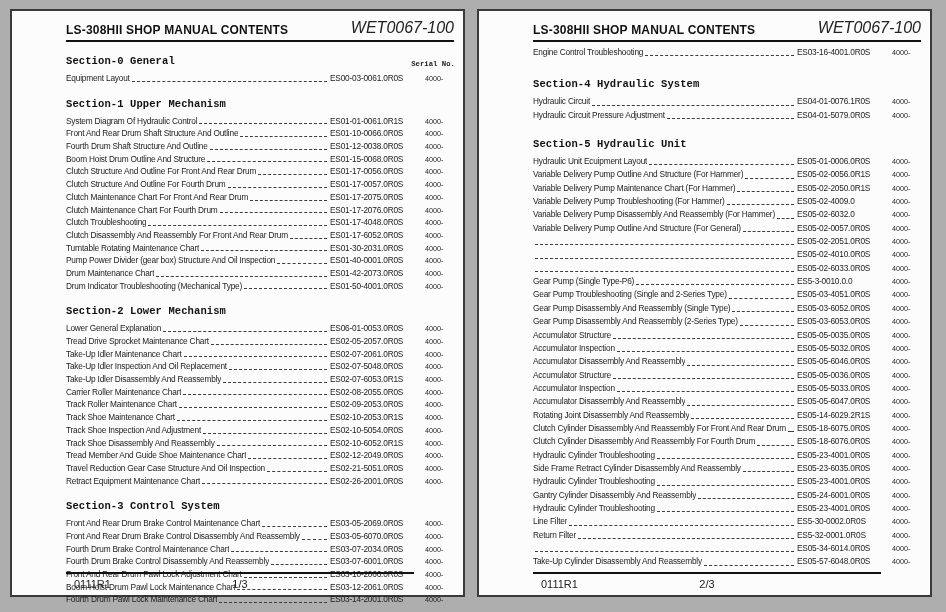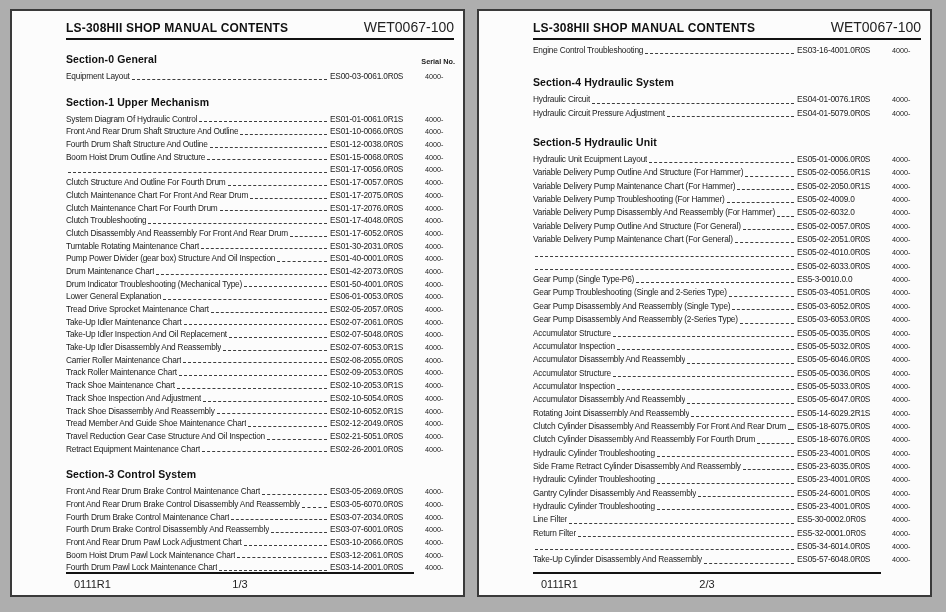--- a/index.html
+++ b/index.html
@@ -12,23 +12,23 @@
     position:absolute;top:9px;width:455px;height:588px;
     background:#fcfcfc;border:2px solid #3a3a3a;box-sizing:border-box;
   }
   .page.p1{left:10px;}
   .page.p2{left:477px;}
   .page-header{
     display:flex;justify-content:space-between;align-items:flex-end;
     margin:8px 9px 0 54px;padding-bottom:3px;border-bottom:2.5px solid #121212;
   }
   .hdr-title{font-size:12px;font-weight:bold;letter-spacing:.2px;color:#111;}
-  .hdr-doc{font-size:14px;color:#222;}
+  .hdr-doc{font-size:16px;color:#222;font-style:italic;}
   .toc{margin:2px 8px 0 54px;padding-top:2px;}
-  .sec-row{position:relative;margin:9px 0 3px;}
+  .sec-row{position:relative;margin:9px 0 3px;font-family:Liberation Mono, monospace;}
   .sec-row:first-child{margin-top:5px;}
   .sec-title{font-size:10.5px;font-weight:bold;color:#111;letter-spacing:.1px;}
   .serial-label{
     position:absolute;right:0;bottom:1px;font-size:7.3px;font-weight:bold;color:#222;padding-left:14px;
   }
   .p1 .toc{--rh:12.7px;}
   .p2 .toc{--rh:13.35px;}
   .row{display:flex;align-items:baseline;height:var(--rh);line-height:var(--rh);}
   .lbl{
     white-space:nowrap;font-size:8.3px;letter-spacing:-.2px;color:#1c1c1c;
@@ -87,20 +87,21 @@
           <span class="code">ES01-12-0038.0R0S</span>
           <span class="serial">4000-</span>
         </div>
         <div class="row">
           <span class="lbl">Boom Hoist Drum Outline And Structure</span>
           <span class="leader"></span>
           <span class="code">ES01-15-0068.0R0S</span>
           <span class="serial">4000-</span>
         </div>
         <div class="row">
+          <span class="lbl">Clutch Structure And Outline For Front And Rear Drum</span>
           <span class="leader"></span>
           <span class="code">ES01-17-0056.0R0S</span>
           <span class="serial">4000-</span>
         </div>
         <div class="row">
           <span class="lbl">Clutch Structure And Outline For Fourth Drum</span>
           <span class="leader"></span>
           <span class="code">ES01-17-0057.0R0S</span>
           <span class="serial">4000-</span>
         </div>
@@ -145,20 +146,21 @@
           <span class="leader"></span>
           <span class="code">ES01-42-2073.0R0S</span>
           <span class="serial">4000-</span>
         </div>
         <div class="row">
           <span class="lbl">Drum Indicator Troubleshooting (Mechanical Type)</span>
           <span class="leader"></span>
           <span class="code">ES01-50-4001.0R0S</span>
           <span class="serial">4000-</span>
         </div>
+        <div class="sec-row"><span class="sec-title">Section-2 Lower Mechanism</span></div>
         <div class="row">
           <span class="lbl">Lower General Explanation</span>
           <span class="leader"></span>
           <span class="code">ES06-01-0053.0R0S</span>
           <span class="serial">4000-</span>
         </div>
         <div class="row">
           <span class="lbl">Tread Drive Sprocket Maintenance Chart</span>
           <span class="leader"></span>
           <span class="code">ES02-05-2057.0R0S</span>
@@ -339,21 +341,20 @@
           <span class="code">ES05-02-6032.0</span>
           <span class="serial">4000-</span>
         </div>
         <div class="row">
           <span class="lbl">Variable Delivery Pump Outline And Structure (For General)</span>
           <span class="leader"></span>
           <span class="code">ES05-02-0057.0R0S</span>
           <span class="serial">4000-</span>
         </div>
         <div class="row">
-          <span class="lbl">Variable Delivery Pump Maintenance Chart (For General)</span>
           <span class="leader"></span>
           <span class="code">ES05-02-2051.0R0S</span>
           <span class="serial">4000-</span>
         </div>
         <div class="row">
           <span class="leader"></span>
           <span class="code">ES05-02-4010.0R0S</span>
           <span class="serial">4000-</span>
         </div>
         <div class="row">

